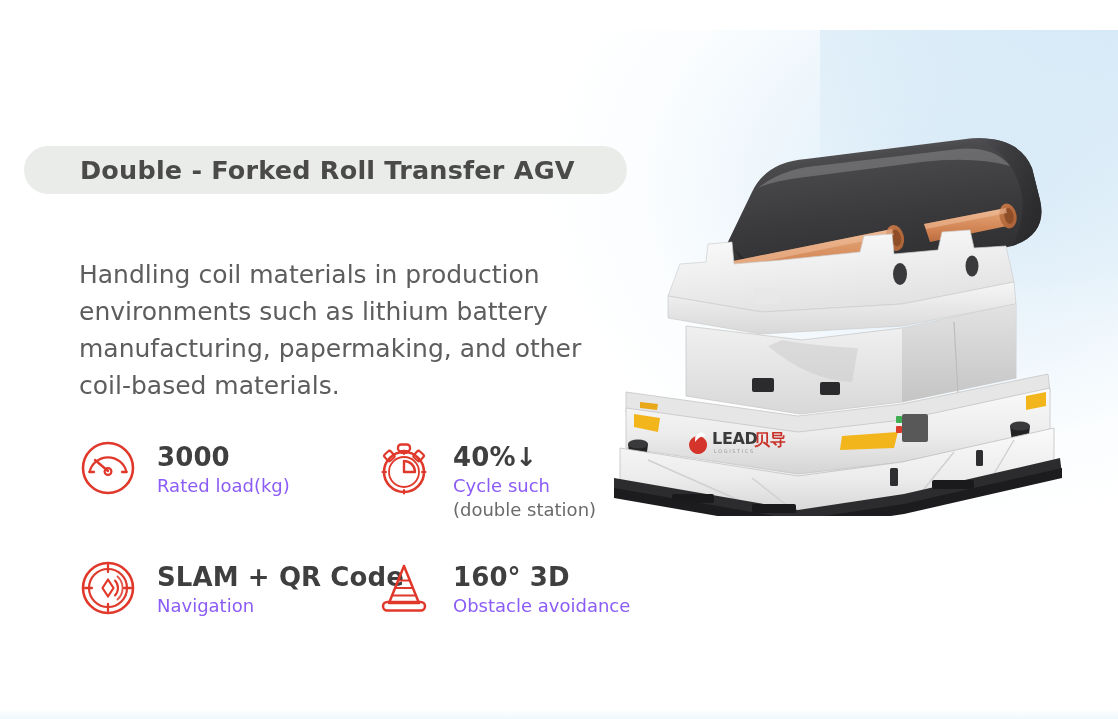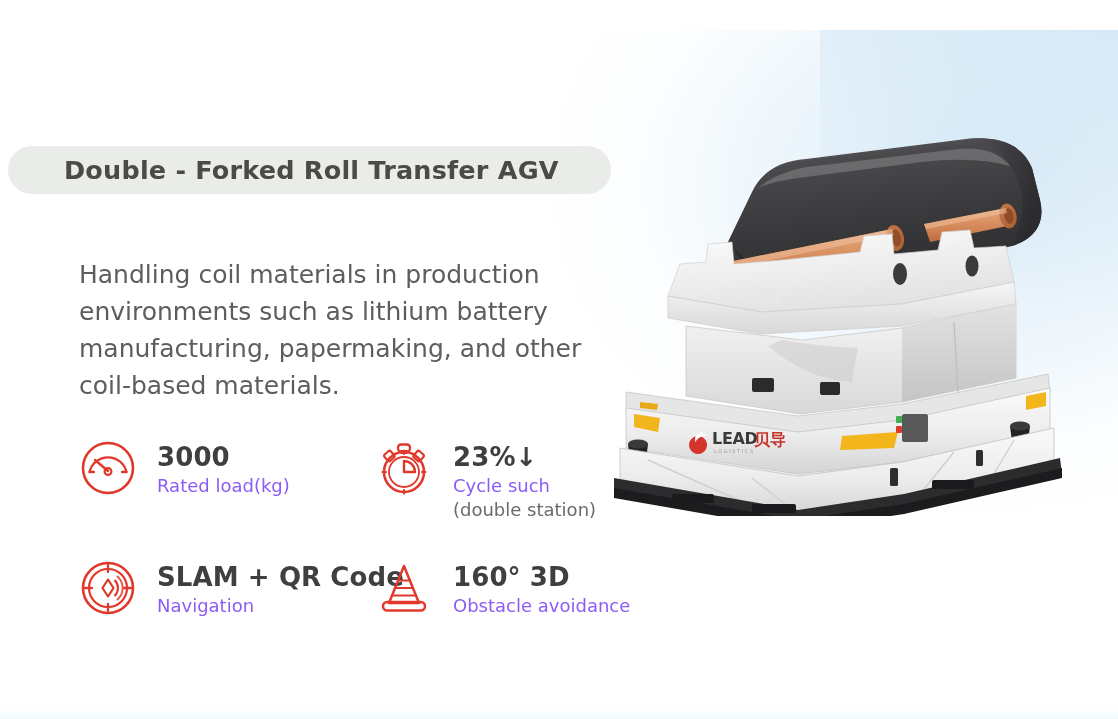--- a/index.html
+++ b/index.html
@@ -66,21 +66,21 @@
   .bg-bottom-tint {
     position: absolute;
     left: 0; bottom: 0;
     width: 1118px; height: 10px;
     background: linear-gradient(180deg, rgba(255,255,255,0) 0%, rgba(238,248,252,0.9) 100%);
   }
 
   
   .title-pill {
     position: absolute;
-    left: 8px;
+    left: 24px;
     top: 146px;
     height: 48px;
     min-width: 592px;
     display: flex;
     align-items: center;
     padding: 0 52px 0 56px;
     background: #eaece9;
     border-radius: 24px;
   }
   .title-text {
@@ -369,21 +369,21 @@
             <circle cx="29" cy="33" r="15" fill="none" stroke="#e0392b" stroke-width="1.8"></circle>
             <rect x="23" y="5.5" width="12" height="7" rx="3" fill="none" stroke="#e0392b" stroke-width="2.3"></rect>
             <rect x="25.5" y="11" width="7" height="4" fill="#e0392b"></rect>
             <rect x="10" y="13" width="8.5" height="8.5" rx="2.2" fill="none" stroke="#e0392b" stroke-width="2.2" transform="rotate(-42 14 17)"></rect>
             <rect x="39.5" y="13" width="8.5" height="8.5" rx="2.2" fill="none" stroke="#e0392b" stroke-width="2.2" transform="rotate(42 44 17)"></rect>
             <path d="M29 33 L29 22 A11 11 0 0 1 40 33 Z" fill="none" stroke="#e0392b" stroke-width="2.4" stroke-linejoin="round"></path>
             <path d="M29 11.5 L29 15 M29 51 L29 54.5 M7.5 33 L11 33 M47 33 L50.5 33" stroke="#e0392b" stroke-width="2.1" stroke-linecap="round"></path>
           </svg>
         </div>
         <div class="spec-text">
-          <div class="spec-value">23%↓</div>
+          <div class="spec-value">40%↓</div>
           <div class="spec-label">Cycle such</div>
           <div class="spec-label-2">(double station)</div>
         </div>
       </div>
     </div>
 
     <div class="spec-row row-2">
 
       <div class="spec-item col-1">
         <div class="spec-icon">

